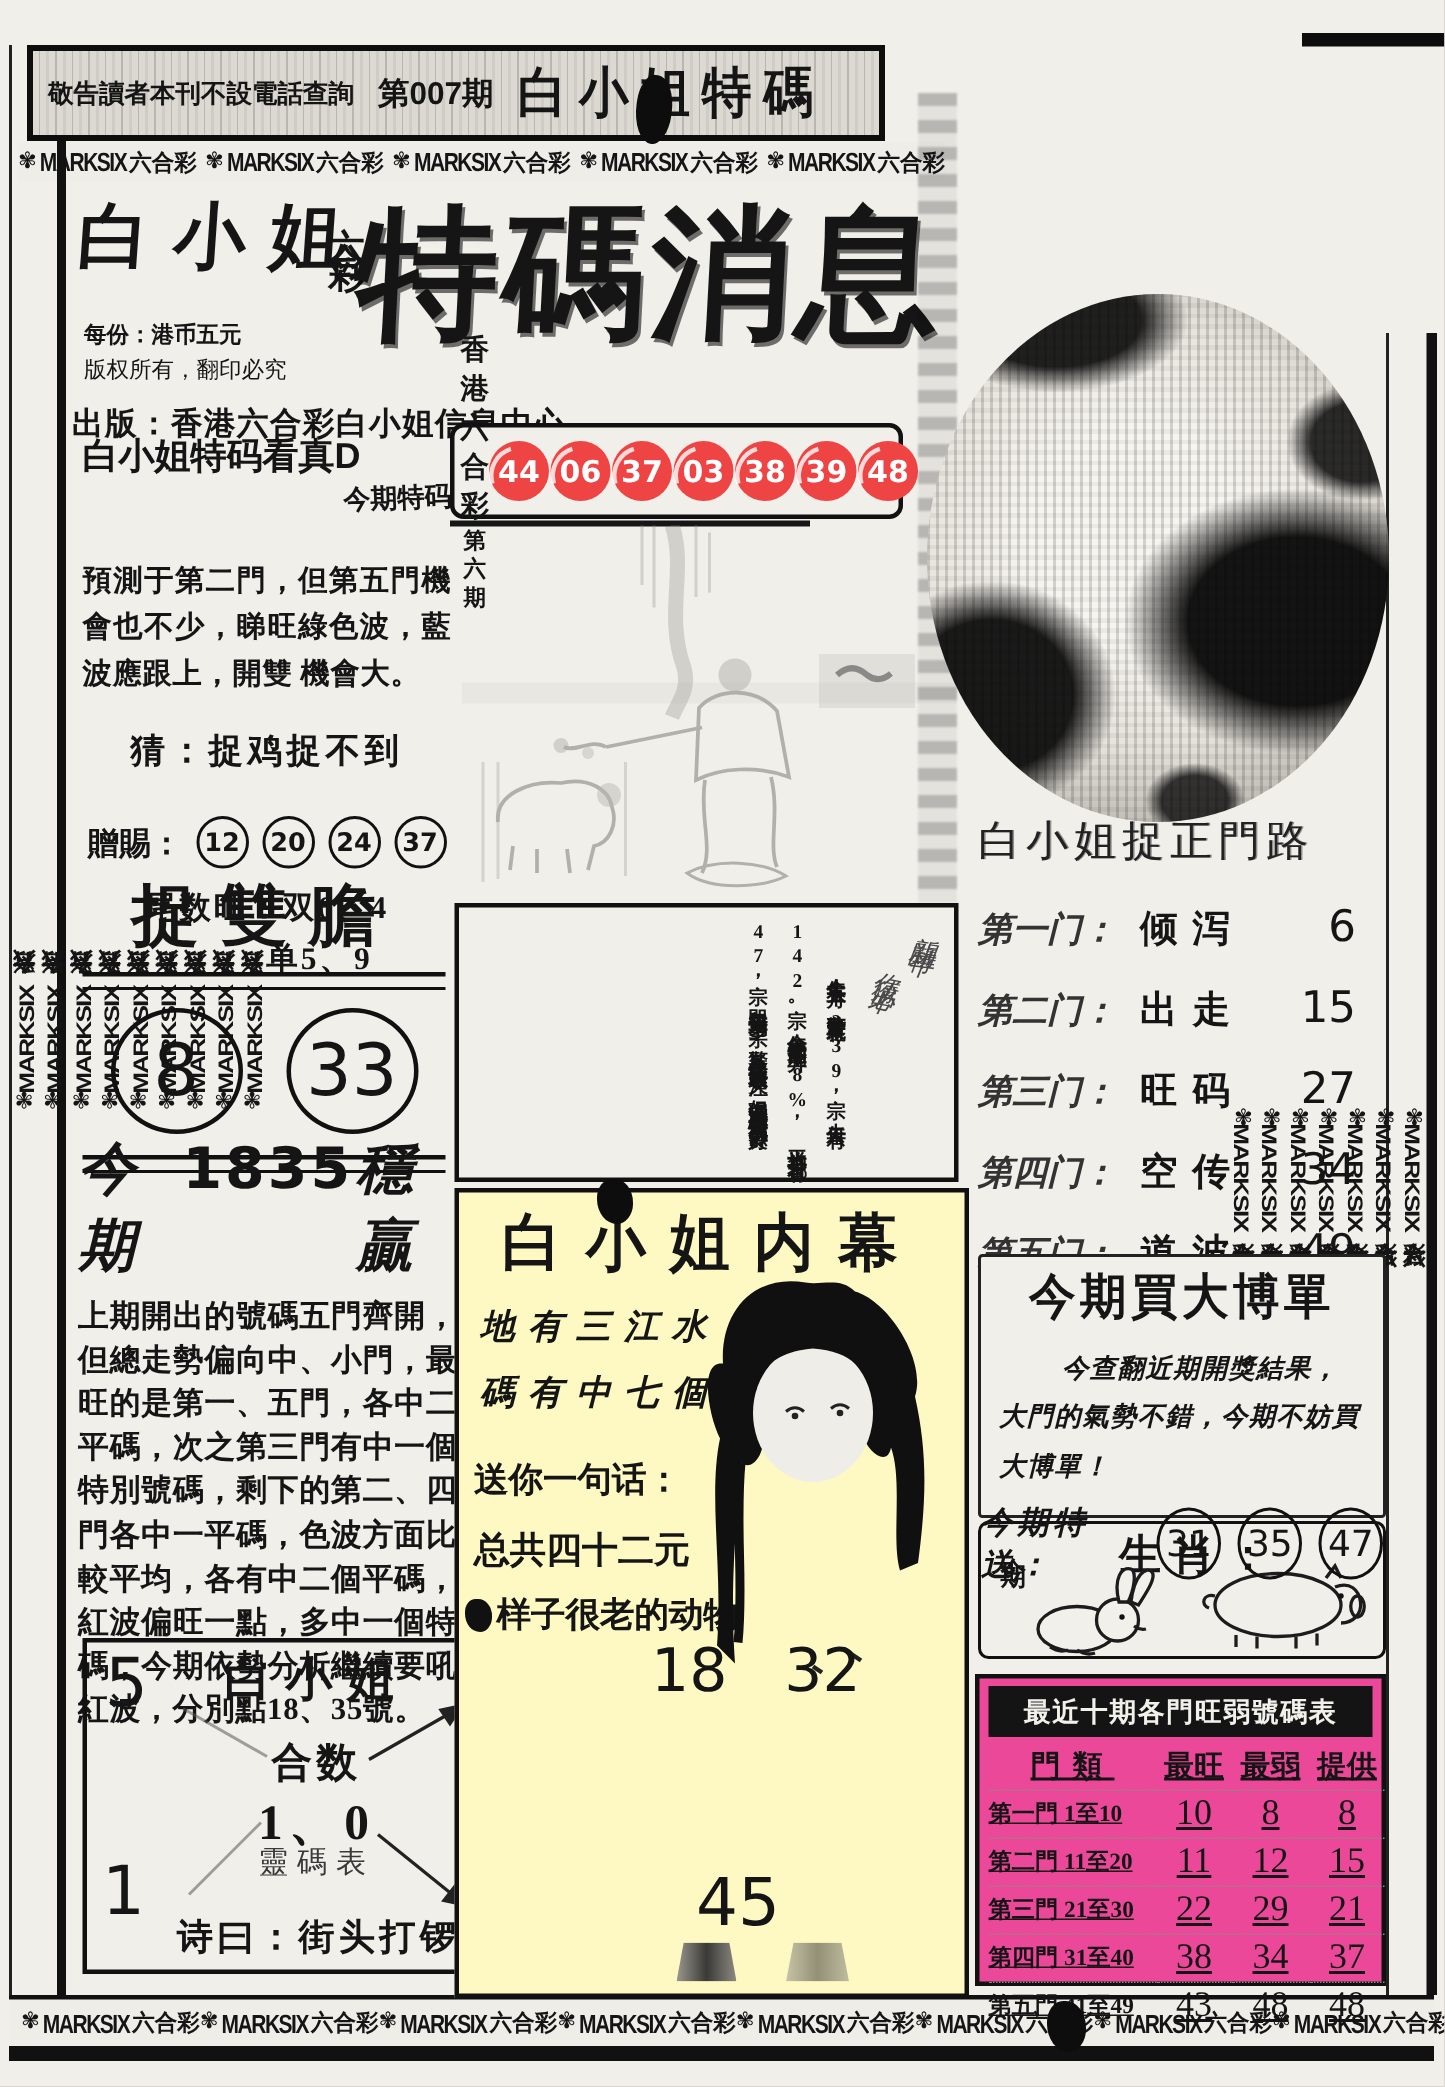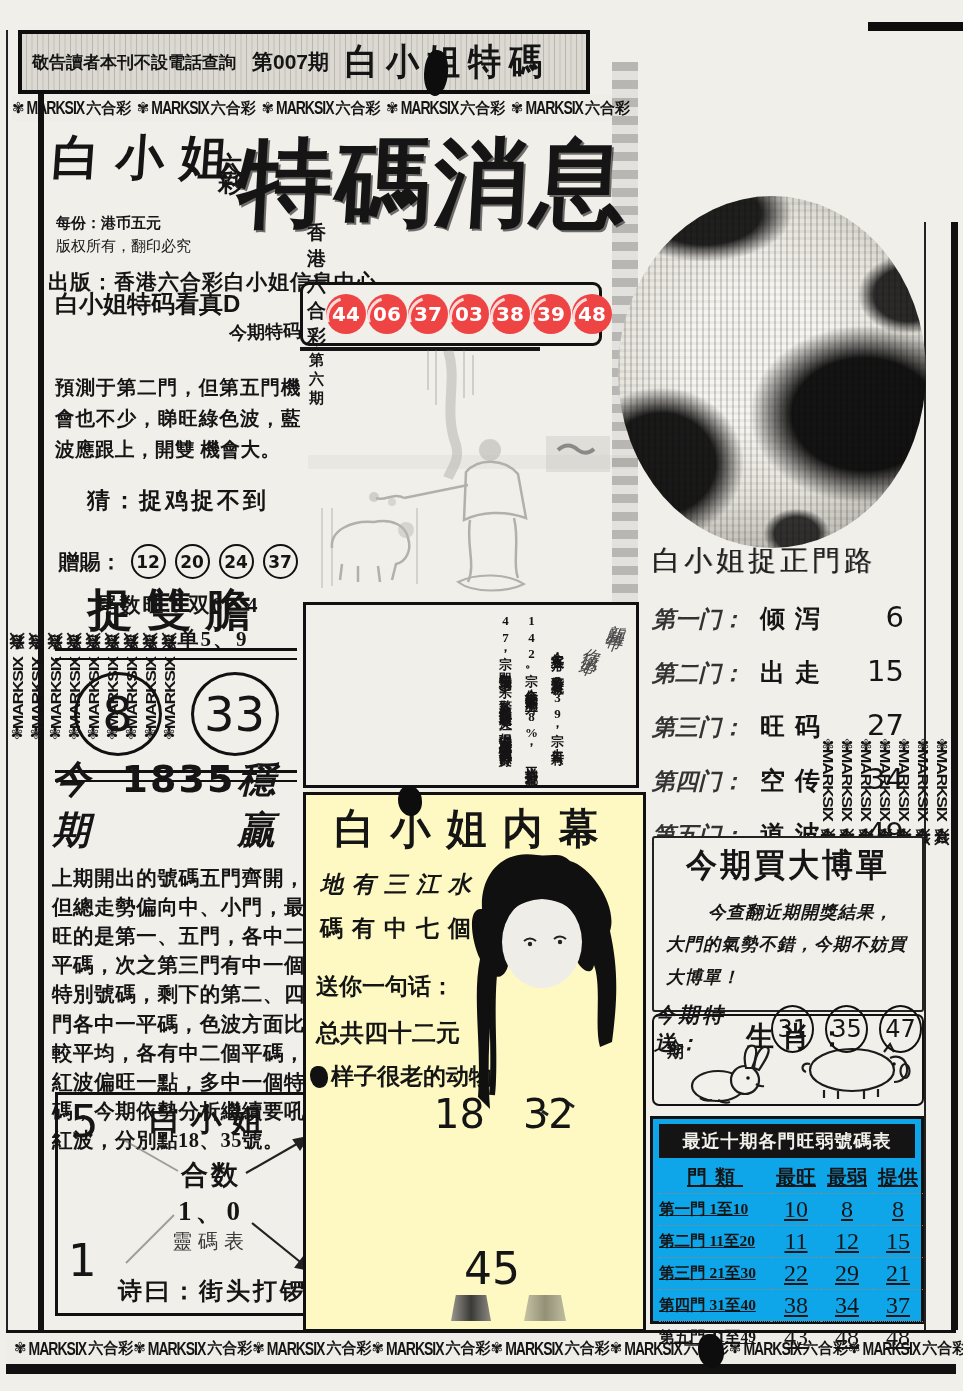--- a/index.html
+++ b/index.html
@@ -65,21 +65,21 @@
   .st-head{display:flex;align-items:baseline;gap:2px;}
   .st-cal{font-size:38px;font-weight:900;font-style:italic;letter-spacing:4px;}
   .st-num{font-family:"DejaVu Sans",sans-serif;font-size:38px;font-weight:700;letter-spacing:2px;}
   .st-body{margin-top:8px;font-size:20.5px;line-height:1.42;font-weight:700;text-align:justify;letter-spacing:.5px;}
 
   
   .magic{left:55px;top:1092px;width:312px;height:224px;border:3px solid #111;box-sizing:border-box;}
   .mg-corner{position:absolute;font-family:"DejaVu Sans",sans-serif;font-size:45px;}
   .mg-title{position:absolute;left:0;right:0;top:4px;text-align:center;font-size:31px;font-weight:900;letter-spacing:10px;}
   .mg-label{position:absolute;left:0;right:0;top:62px;text-align:center;font-family:"Liberation Sans",sans-serif;font-size:27px;font-weight:900;letter-spacing:3px;}
-  .mg-value{position:absolute;left:0;right:0;top:98px;text-align:center;font-size:27px;font-weight:600;letter-spacing:4px;}
+  .mg-value{position:absolute;left:0;right:0;top:98px;text-align:center;font-size:33px;font-weight:600;letter-spacing:4px;}
   .mg-sub{position:absolute;left:0;right:0;top:133px;text-align:center;font-size:20px;color:#3a3a3a;letter-spacing:6px;}
   .mg-poem{position:absolute;left:60px;bottom:6px;font-size:24px;font-weight:700;letter-spacing:3px;}
 
   
   .results{left:300px;top:282px;width:302px;height:64px;border:3px solid #111;border-radius:9px;box-sizing:border-box;
       display:flex;align-items:center;padding:0 4px;background:#f1efea;}
   .r-label{width:88px;text-align:center;}
   .r-name{font-family:"Liberation Sans",sans-serif;font-size:19px;font-weight:700;}
   .r-period{font-family:"Liberation Sans",sans-serif;font-size:15px;font-weight:700;margin-top:1px;}
   .balls{display:flex;gap:1px;}
@@ -96,21 +96,21 @@
   .news-body{position:absolute;right:66px;top:8px;height:172px;writing-mode:vertical-rl;text-orientation:upright;
       font-size:13px;font-weight:600;letter-spacing:1.5px;line-height:2.0;}
   .hand{position:absolute;writing-mode:vertical-rl;text-orientation:upright;font-style:italic;color:#4a4a4a;font-size:17px;letter-spacing:4px;}
   .hand1{right:8px;top:6px;transform:rotate(7deg);}
   .hand2{right:32px;top:30px;transform:rotate(11deg);}
 
   .insider{left:303px;top:792px;width:343px;height:540px;border:3px solid #111;box-sizing:border-box;background:#fef9c3;}
   .in-title{position:absolute;left:0;right:0;top:6px;text-align:center;font-family:"Liberation Sans",sans-serif;
       font-size:40px;font-weight:900;letter-spacing:16px;transform:scaleY(1.05);}
   .in-l1{position:absolute;left:14px;top:74px;font-size:23px;font-weight:900;letter-spacing:9px;font-style:italic;}
-  .in-l2{position:absolute;left:14px;top:118px;font-size:23px;font-weight:900;letter-spacing:9px;}
+  .in-l2{position:absolute;left:14px;top:118px;font-size:23px;font-weight:900;letter-spacing:9px;font-style:italic;}
   .in-l3{position:absolute;left:10px;top:176px;font-family:"Liberation Sans",sans-serif;font-size:23px;font-weight:900;}
   .in-l4{position:absolute;left:10px;top:222px;font-family:"Liberation Sans",sans-serif;font-size:24px;font-weight:900;}
   .in-l5{position:absolute;left:4px;top:266px;font-family:"Liberation Sans",sans-serif;font-size:23px;font-weight:900;display:flex;align-items:center;}
   .blob-ch{display:inline-block;width:18px;height:22px;background:#111;border-radius:42% 55% 48% 60%;margin-right:3px;}
   .in-nums{position:absolute;left:128px;top:296px;font-family:"DejaVu Sans",sans-serif;font-size:40px;display:flex;gap:38px;}
   .in-num2{position:absolute;left:158px;top:448px;font-family:"DejaVu Sans",sans-serif;font-size:44px;}
   .portrait{position:absolute;right:16px;top:52px;}
   .smudge{position:absolute;bottom:8px;height:26px;background:linear-gradient(90deg,#9a978f,#3a3a36,#8d8a82);
       clip-path:polygon(12% 0,88% 0,100% 100%,0 100%);}
   .sm1{left:145px;width:40px;}
@@ -144,21 +144,21 @@
   .bb-label{font-size:21px;font-weight:900;font-style:italic;letter-spacing:3px;}
   .send-circle{width:44px;height:44px;border:2.5px solid #111;border-radius:50%;display:flex;align-items:center;justify-content:center;
       font-family:"DejaVu Sans",sans-serif;font-size:24px;}
 
   .zodiac{left:652px;top:1014px;width:272px;height:92px;border:2.5px solid #111;border-radius:7px;box-sizing:border-box;background:#f1efea;}
   .z-period{position:absolute;left:10px;top:8px;writing-mode:vertical-rl;text-orientation:upright;font-size:17px;font-weight:900;letter-spacing:4px;}
   .z-title{position:absolute;left:92px;top:2px;font-size:28px;font-weight:900;letter-spacing:8px;}
   .z-rabbit{position:absolute;left:34px;top:26px;}
   .z-pig{position:absolute;right:10px;top:20px;}
 
-  .hot{left:650px;top:1116px;width:274px;height:208px;border:3px solid #111;box-sizing:border-box;background:#0ea5e9;padding:5px 6px;}
+  .hot{left:650px;top:1116px;width:274px;height:208px;border:3px solid #111;box-sizing:border-box;background:#ec4899;padding:5px 6px;}
   .hot-title{background:#141414;color:#f2f0eb;font-size:18px;font-weight:900;text-align:center;padding:5px 0;letter-spacing:1px;}
   .hot-grid{display:grid;grid-template-columns:112px 50px 52px 50px;align-items:center;text-decoration:underline;}
   .hot-head{font-size:20px;font-weight:900;text-align:center;padding:6px 0 2px;}
   .hot-head.gate{letter-spacing:8px;}
   .hot-gate{font-size:15.5px;font-weight:900;border-top:1px dotted #8a8a84;padding:5px 0;}
   .hot-num{font-size:24px;text-align:center;border-top:1px dotted #8a8a84;padding:2px 0;}
 
   
   .dash-tr{left:868px;top:22px;width:95px;height:9px;background:#0d0d0d;}
   .blob{background:#0d0d0d;border-radius:46% 58% 50% 62%;}

